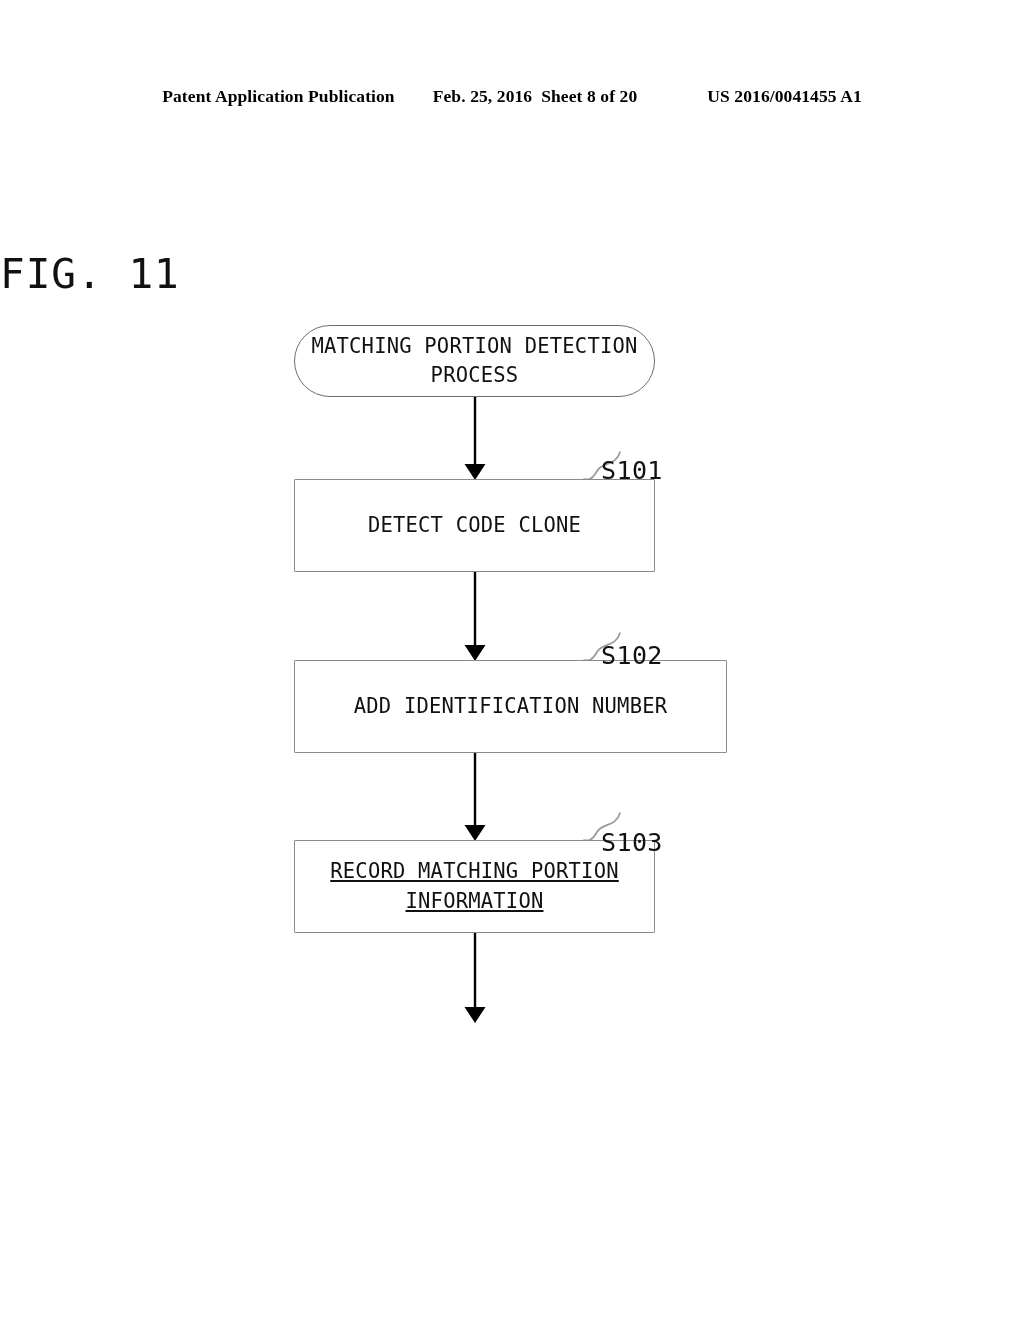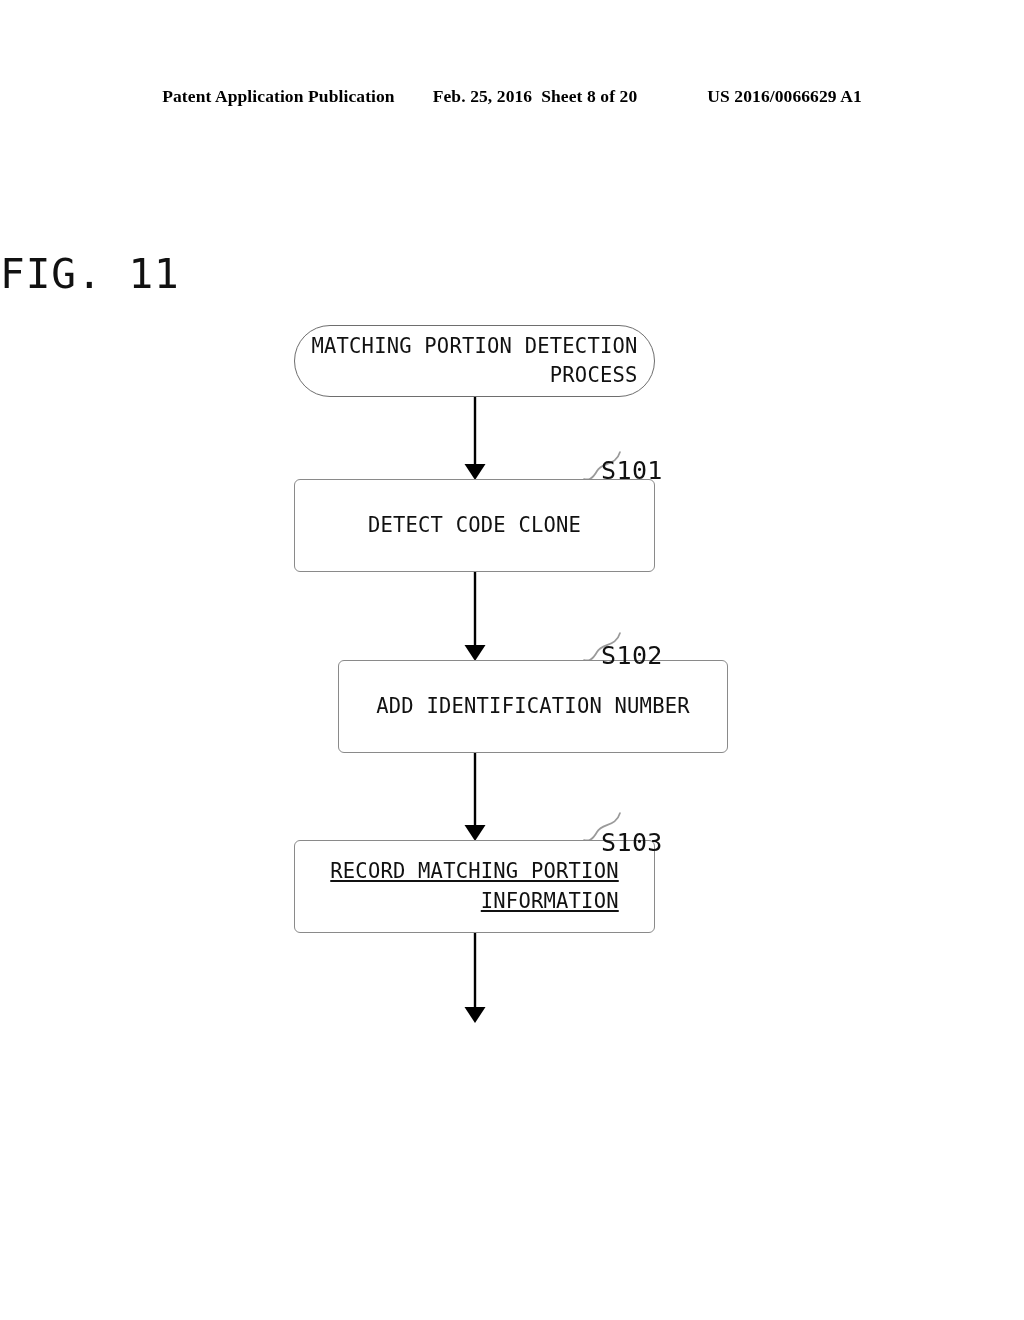--- a/index.html
+++ b/index.html
@@ -58,37 +58,37 @@
     width: 1024px;
     height: 1320px;
   }
 
   .node {
     position: absolute;
     box-sizing: border-box;
     display: flex;
     align-items: center;
     justify-content: center;
-    text-align: right;
+    text-align: center;
     background: #ffffff;
     font-family: "DejaVu Sans Mono", monospace;
     font-size: 20.5px;
     line-height: 1.42;
     color: #111111;
     letter-spacing: 0.2px;
     white-space: pre-line;
   }
 
   .node.terminal {
     border: 1.4px solid #6e6e6e;
     border-radius: 999px;
   }
   .node.process {
     border: 1.6px solid #8a8a8a;
-    border-radius: 6px;
+    border-radius: 1px;
   }
 
   .step-label {
     position: absolute;
     font-family: "DejaVu Sans Mono", monospace;
     font-size: 25px;
     color: #111111;
     letter-spacing: 0.4px;
     white-space: nowrap;
   }
@@ -102,21 +102,21 @@
     pointer-events: none;
   }
 </style>
 </head>
 <body>
 
 <div class="page-header">
   <span class="hdr-pub">Patent Application Publication</span>
   <span class="hdr-date">Feb. 25, 2016</span>
   <span class="hdr-sheet">Sheet 8 of 20</span>
-  <span class="hdr-num">US 2016/0066629 A1</span>
+  <span class="hdr-num">US 2016/0041455 A1</span>
 </div>
 
 <div class="fig-title">FIG. 11</div>
 
 <div class="flow">
 
   <svg class="overlay" viewBox="0 0 1024 1320" xmlns="http://www.w3.org/2000/svg">
     <defs>
       <marker id="arrowhead" viewBox="0 0 12 12" refX="6" refY="10.5" markerWidth="12" markerHeight="12" orient="auto-start-reverse">
         <path d="M 1 0.5 L 11 0.5 L 6 11 Z" fill="#000000" transform="rotate(180 6 6)"></path>
@@ -152,21 +152,21 @@
 
   <div class="node terminal" style="left:294px; top:325px; width:361px; height:72px;">
     <span>MATCHING PORTION DETECTION
 PROCESS</span>
   </div>
 
   <div class="node process" style="left:294px; top:479px; width:361px; height:93px;">
     <span>DETECT CODE CLONE</span>
   </div>
 
-  <div class="node process" style="left:294px; top:660px; width:390px; height:93px;margin-left:44px;">
+  <div class="node process" style="left:294px; top:660px; width:433px; height:93px;">
     <span>ADD IDENTIFICATION NUMBER</span>
   </div>
 
   <div class="node process" style="left:294px; top:840px; width:361px; height:93px;text-decoration:underline;">
     <span>RECORD MATCHING PORTION
 INFORMATION</span>
   </div>
 
 
   <div class="step-label" style="left:601px; top:456px;">S101</div>

